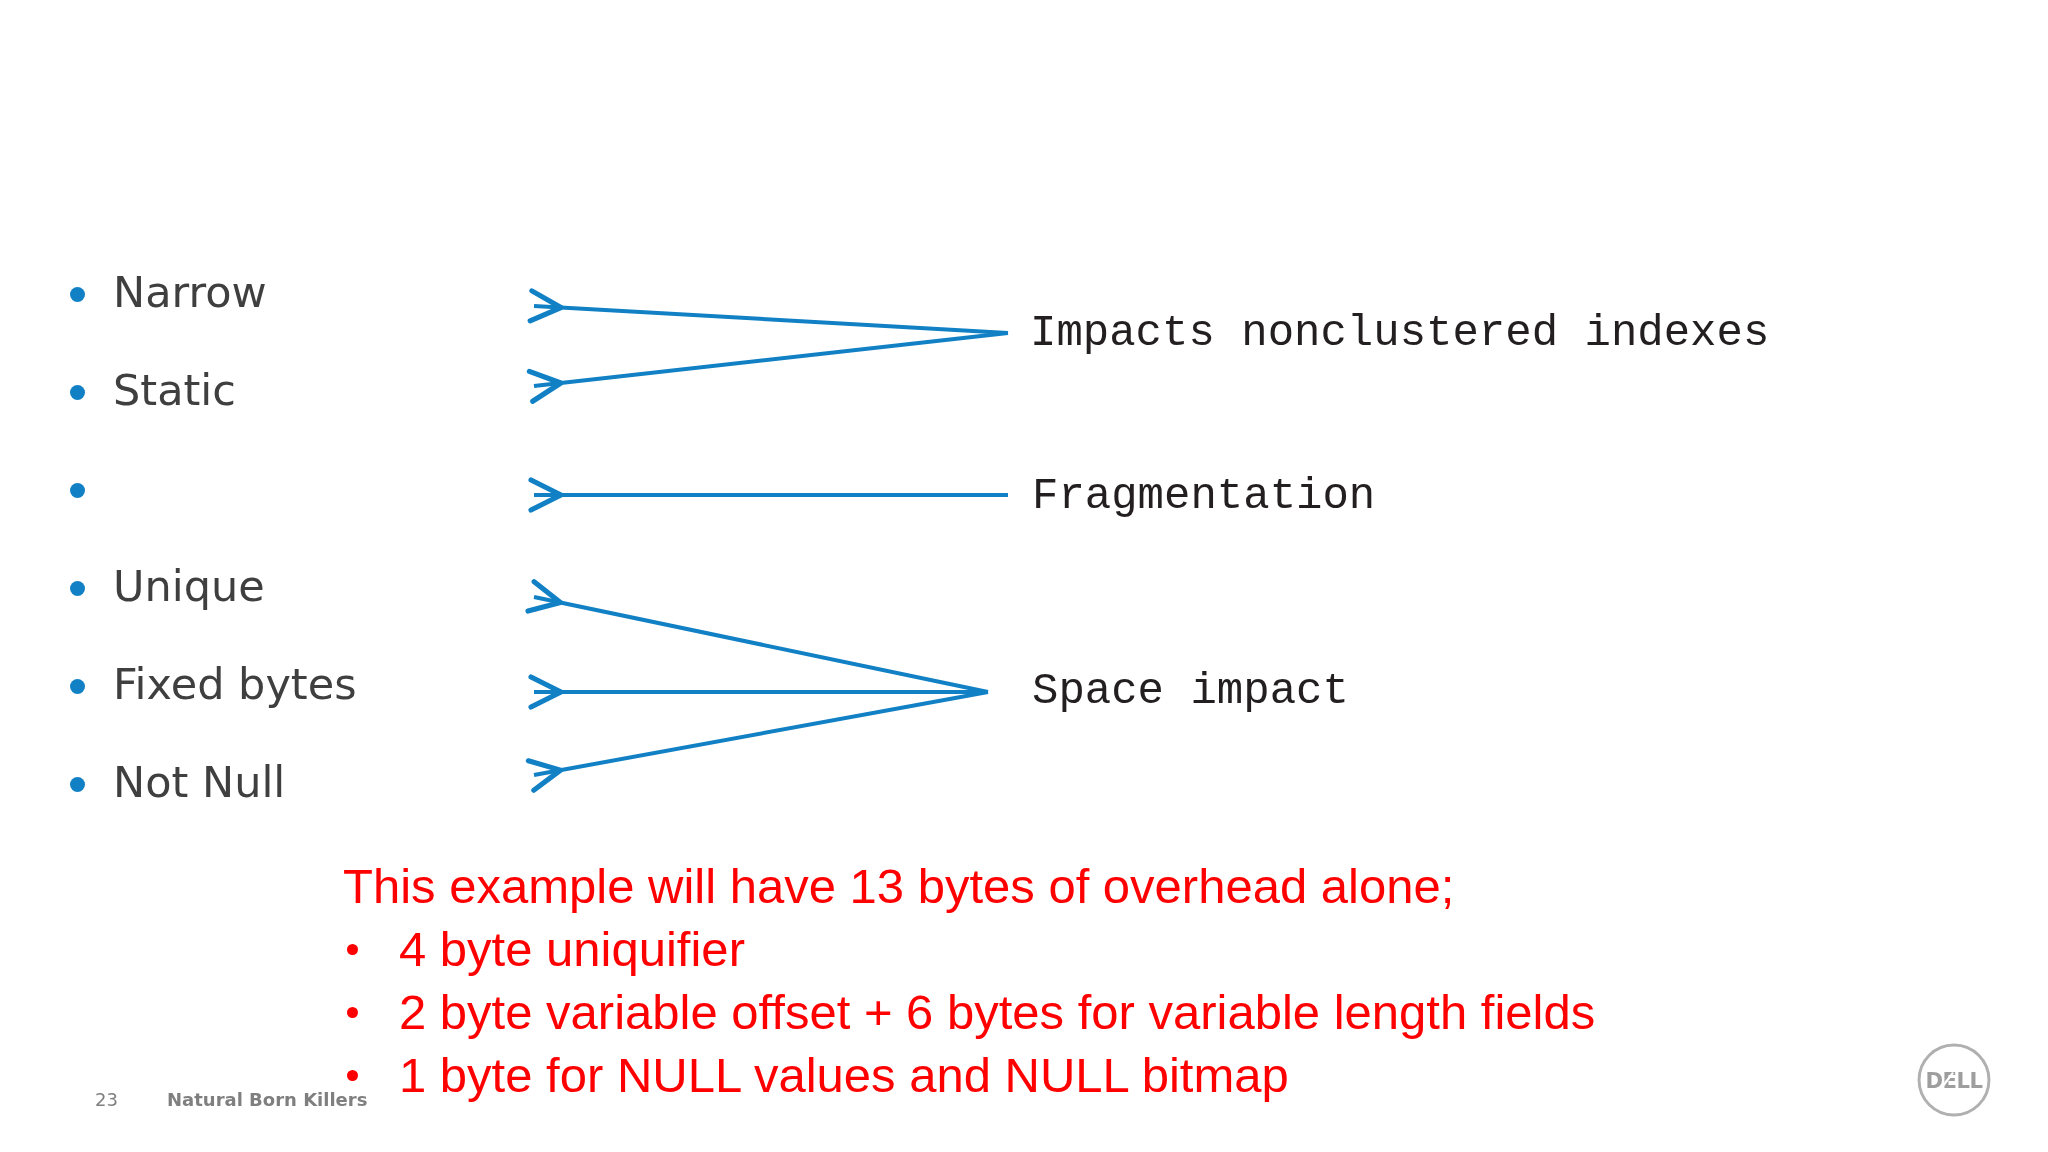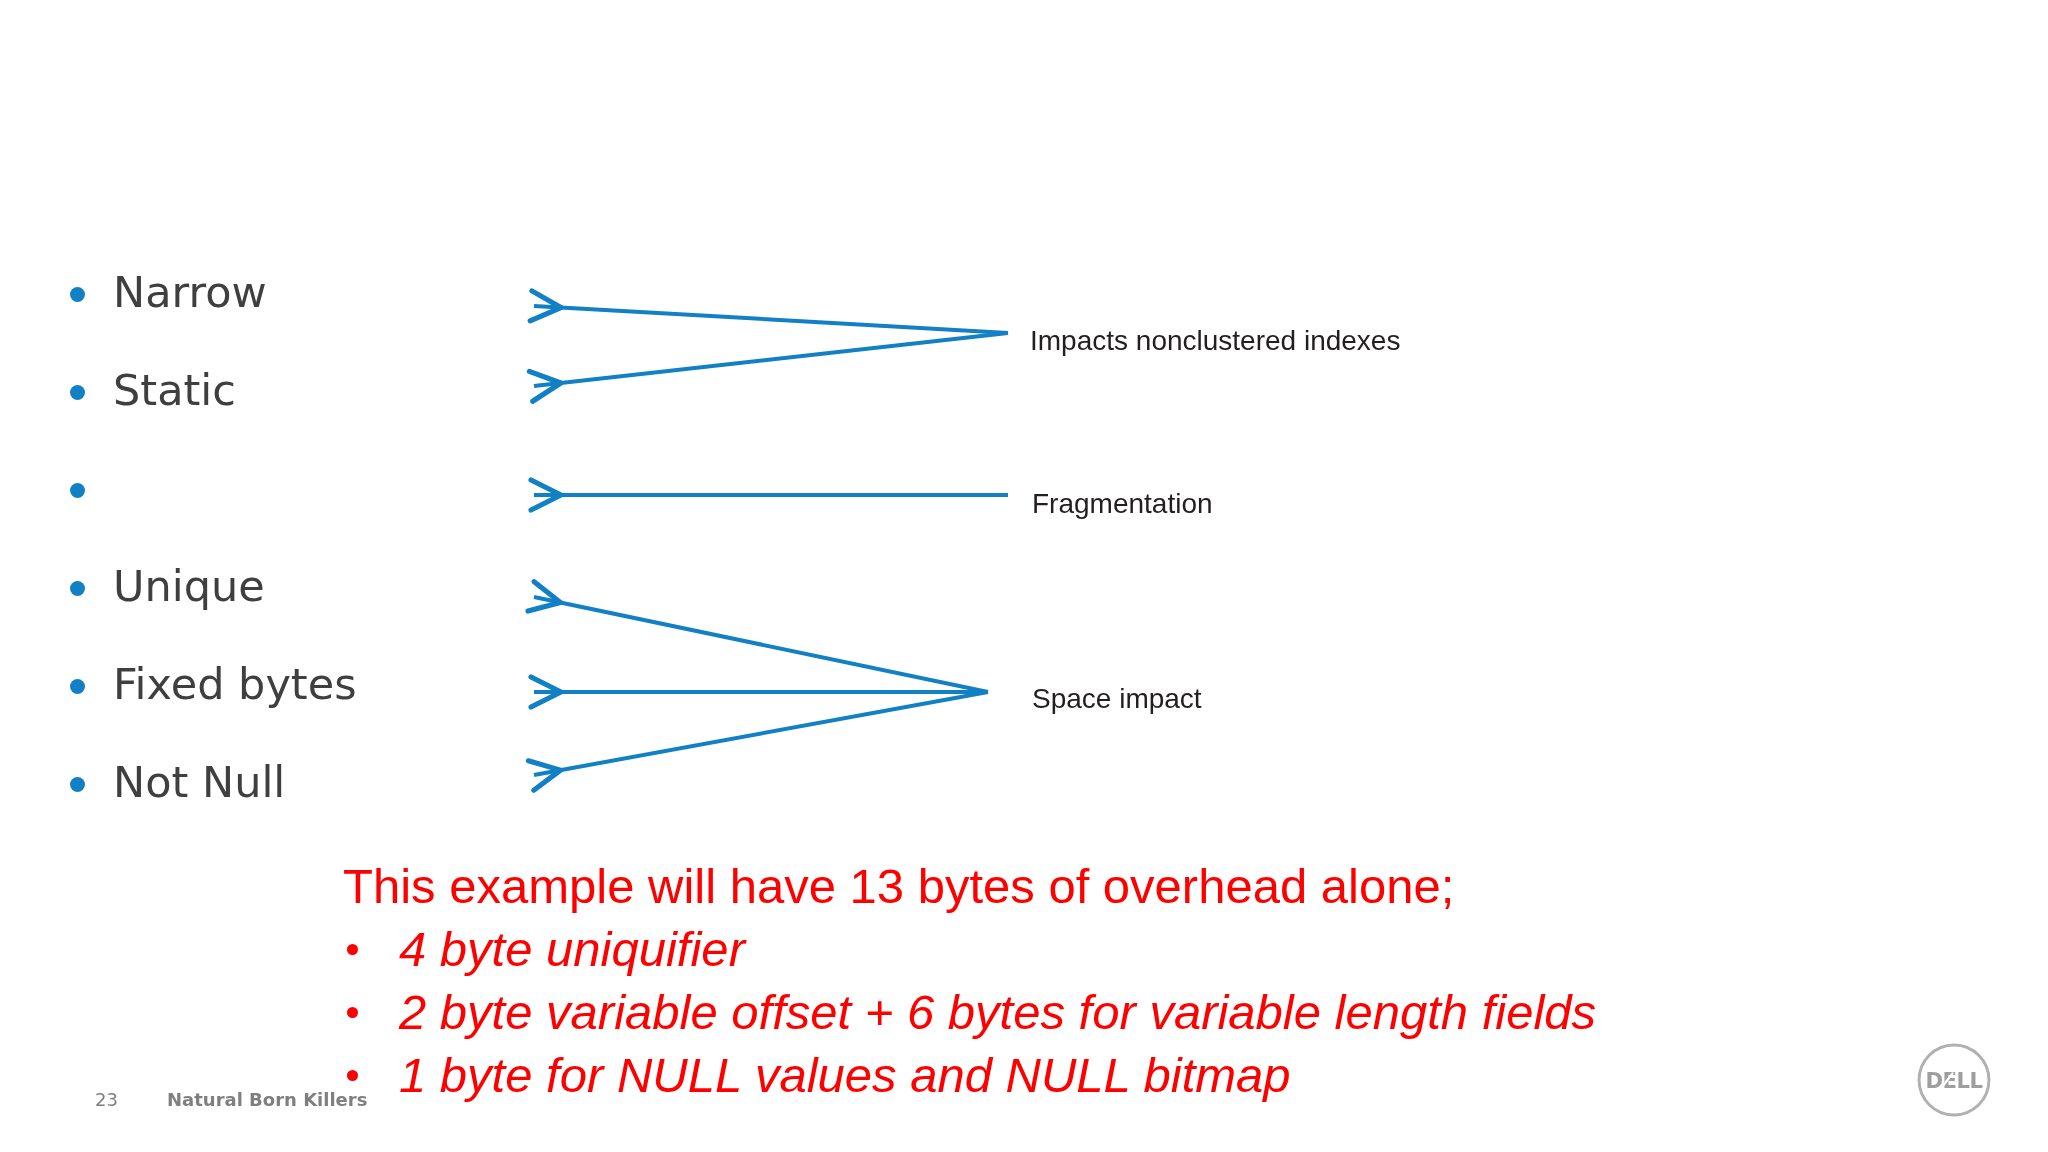--- a/index.html
+++ b/index.html
@@ -66,26 +66,25 @@
     position:absolute;
     left:0; top:0;
     width:2048px; height:1152px;
     pointer-events:none;
   }
 
   
   .annotation {
     position:absolute;
     color:#231f20;
-    font-family:Liberation Sans, sans-serif;
+    font-family:Liberation Mono, monospace;
     font-weight:400;
-    font-size:28px;
+    font-size:44px;
     line-height:52px;
     white-space:nowrap;
-    margin-top:8px;
   }
   .ann-impacts { left:1030px; top:307px; }
   .ann-frag    { left:1032px; top:470px; }
   .ann-space   { left:1032px; top:665px; }
 
   
   .red-block {
     position:absolute;
     left:343px; top:855px;
     width:1400px;
@@ -101,21 +100,21 @@
     white-space:nowrap;
   }
   .red-dot {
     width:11px; height:11px;
     border-radius:50%;
     background:#ff0000;
     margin-top:26px;
     margin-left:4px;
     flex:0 0 auto;
   }
-  .red-text { margin-left:41px;font-style:italic; }
+  .red-text { margin-left:41px; }
 
   
   .footer {
     position:absolute;
     left:95px; bottom:36px;
     display:flex;
     align-items:baseline;
     color:#7f7f7f;
     font-family:"DejaVu Sans", sans-serif;
     font-size:18px;

